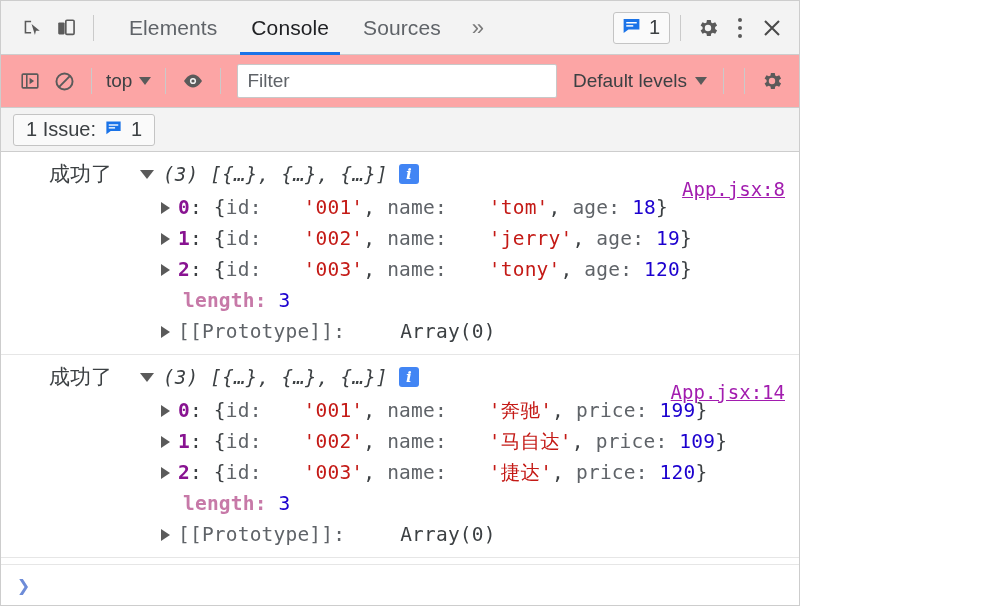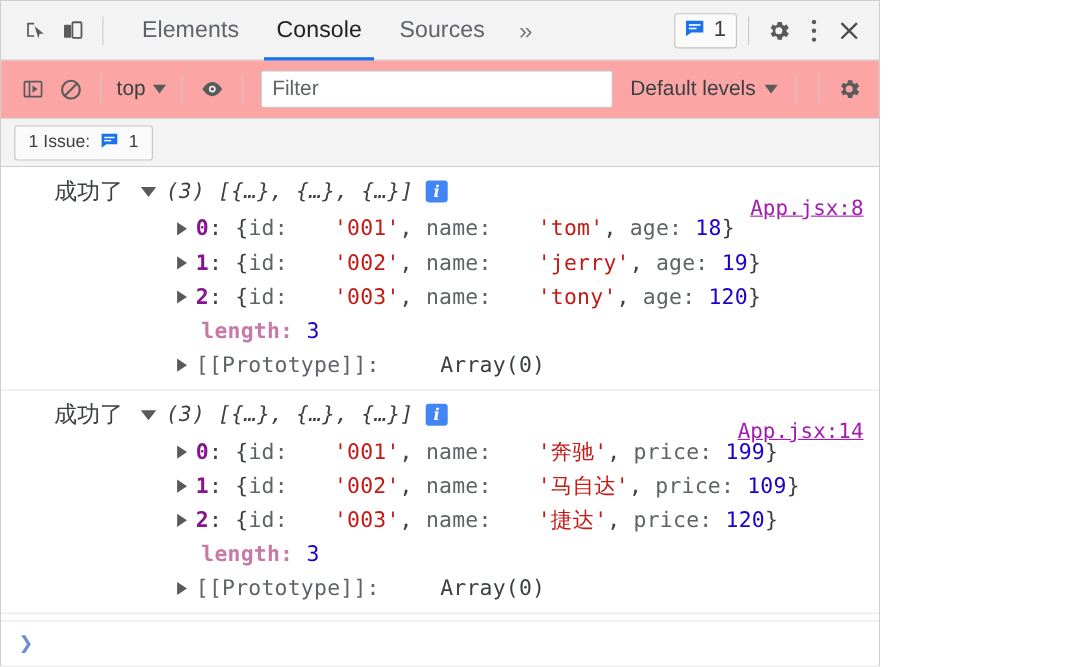--- a/index.html
+++ b/index.html
@@ -185,21 +185,21 @@
   .issues-chip {
     display: flex;
     align-items: center;
     gap: 8px;
     border: 1px solid #c4c4c4;
     border-radius: 3px;
     background: #fafafa;
     padding: 3px 12px;
     height: 32px;
     box-sizing: border-box;
-    font-size: 16px;
+    font-size: 20px;
     color: #3c4043;
   }
 
   
   .console-body {
     flex: 1 1 auto;
     overflow: hidden;
     background: #ffffff;
     display: flex;
     flex-direction: column;
@@ -214,21 +214,21 @@
     align-items: center;
     padding-left: 48px;
     padding-right: 14px;
     height: 32px;
     position: relative;
   }
   .label-cn {
     font-size: 21px;
     color: #3c4043;
     font-family: "DejaVu Sans", "Liberation Sans", sans-serif;
-    margin-right: 16px;
+    margin-right: 28px;
     white-space: nowrap;
   }
   .tri-down {
     width: 0; height: 0;
     border-left: 7px solid transparent;
     border-right: 7px solid transparent;
     border-top: 9px solid #5a5a5a;
     margin-right: 9px;
     flex: none;
   }

